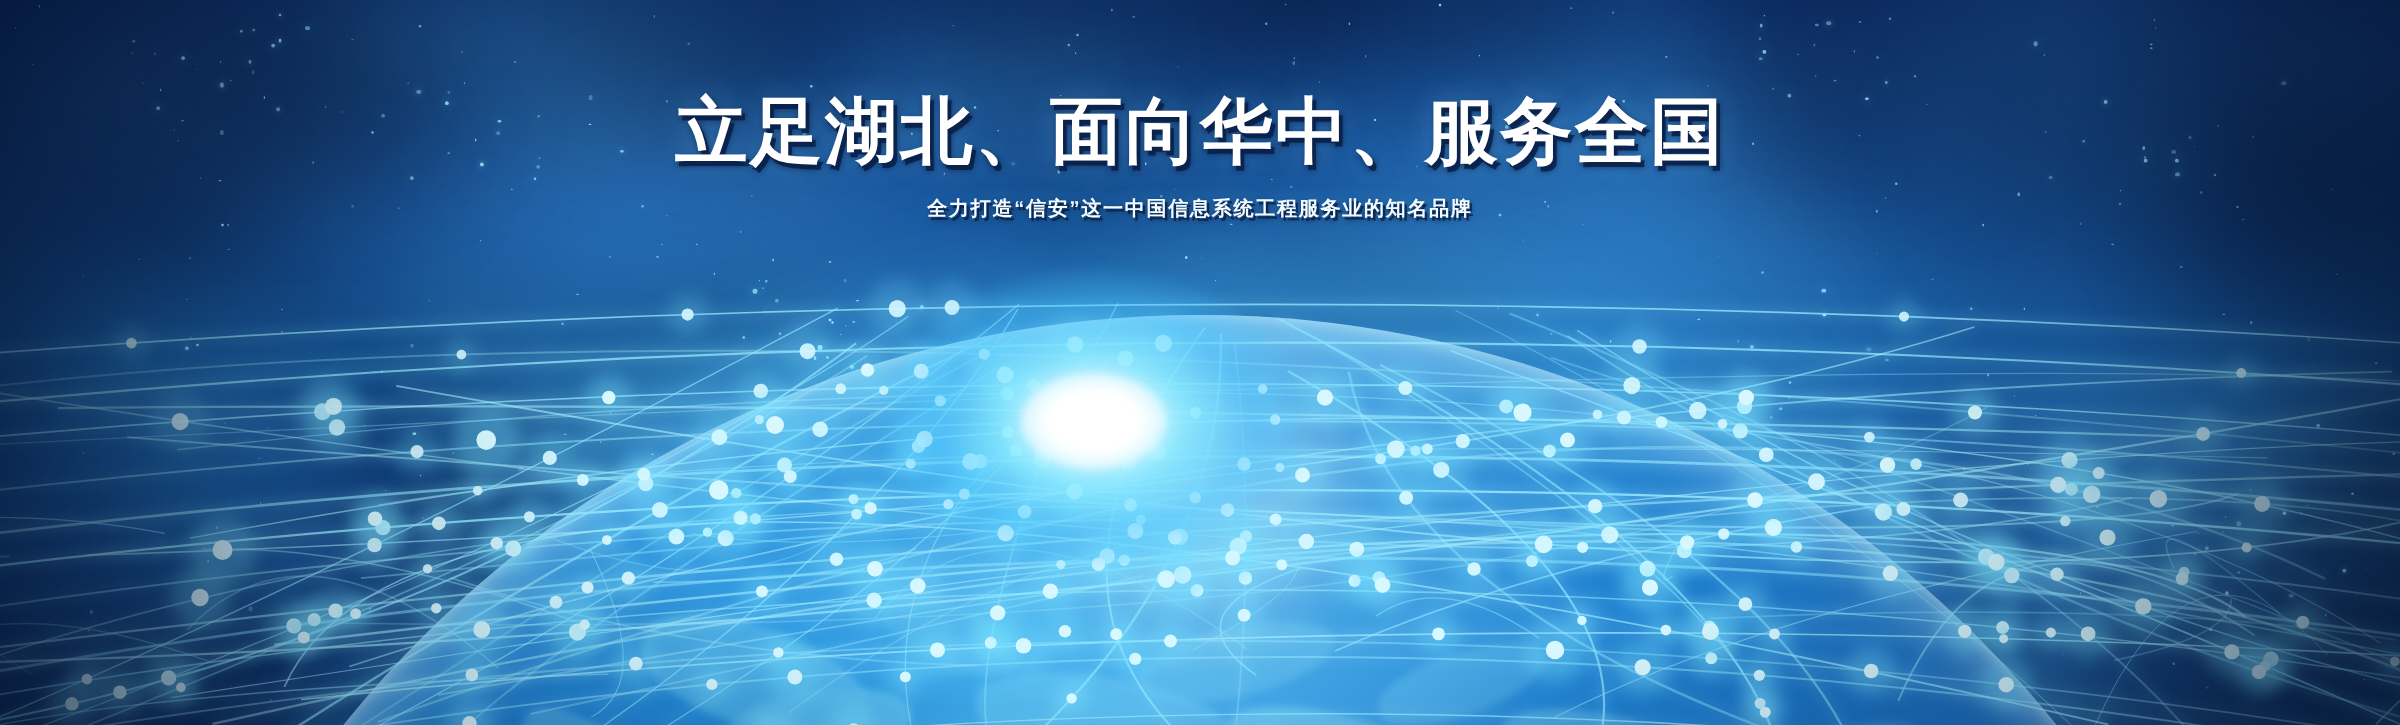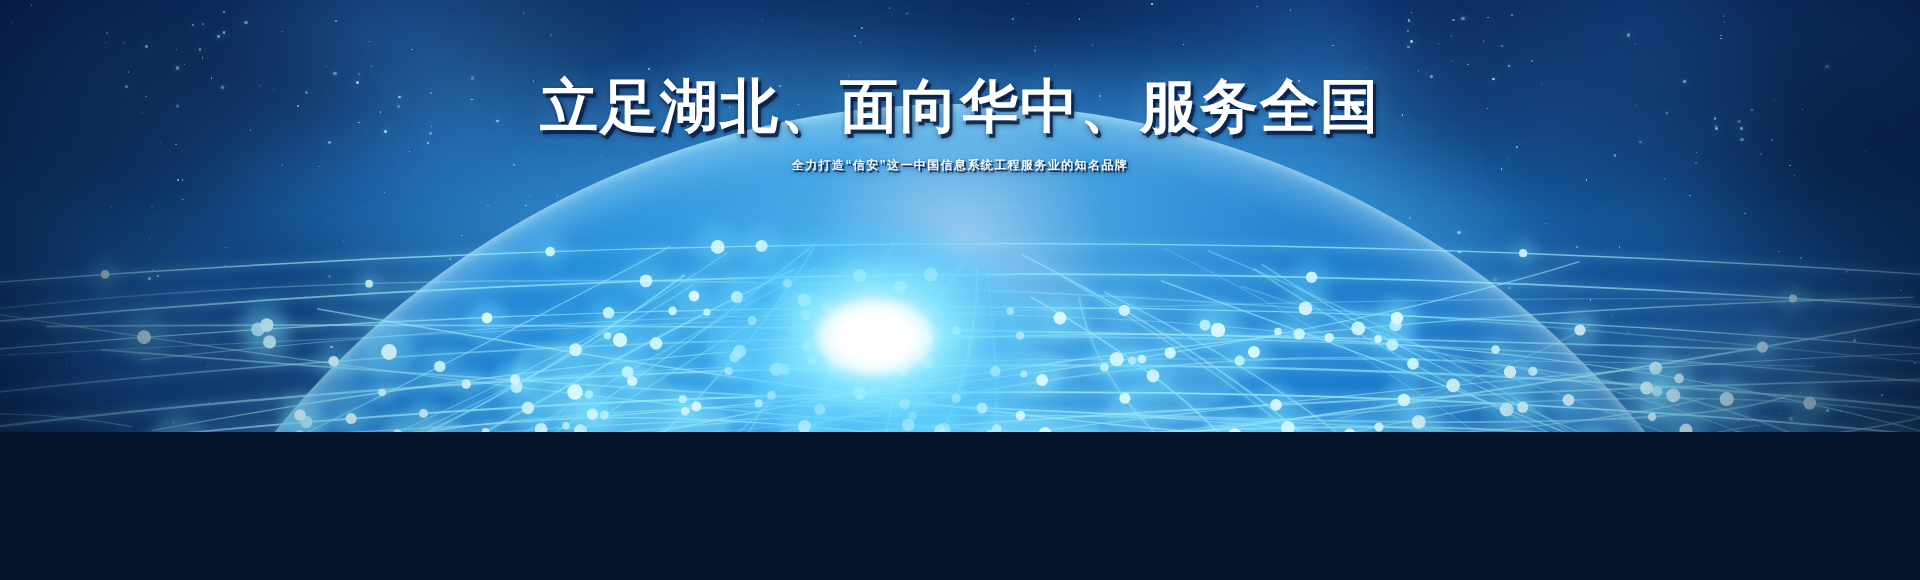--- a/index.html
+++ b/index.html
@@ -1,20 +1,20 @@
 <!DOCTYPE html>
 <html><head>
 <meta charset="utf-8">
 <style>
   html,body{margin:0;padding:0;background:#06142c;}
   body{font-family:"Liberation Sans","DejaVu Sans",sans-serif;}
 
   .banner{
     position:relative;
-    width:1920px;height:432px;
+    width:1920px;height:580px;
     overflow:hidden;
     background:#0b2a5e;
   }
 
   
   .bg-base{
     position:absolute;inset:0;
     background:
       radial-gradient(ellipse 900px 520px at 46% 62%, #1d7fd6 0%, rgba(25,108,190,0.75) 32%, rgba(16,64,140,0.25) 62%, rgba(8,34,86,0) 80%),
       radial-gradient(ellipse 1400px 700px at 50% 95%, #1a74c8 0%, rgba(17,86,166,0.55) 40%, rgba(9,40,94,0) 75%),
@@ -104,21 +104,21 @@
     font-weight:700;
     color:#ffffff;
     letter-spacing:2px;
     text-shadow:
       3px 4px 0 rgba(8,30,72,.85),
       2px 3px 6px rgba(4,18,48,.75),
       0 0 22px rgba(120,200,255,.35);
   }
   .subline{
     margin:20px 0 0 0;
-    font-size:12px;
+    font-size:16px;
     font-weight:600;
     color:#f2fbff;
     letter-spacing:1.4px;
     text-shadow:
       2px 2px 0 rgba(8,30,72,.8),
       1px 2px 5px rgba(4,18,48,.7),
       0 0 14px rgba(120,200,255,.30);
   }
 </style>
 </head>

